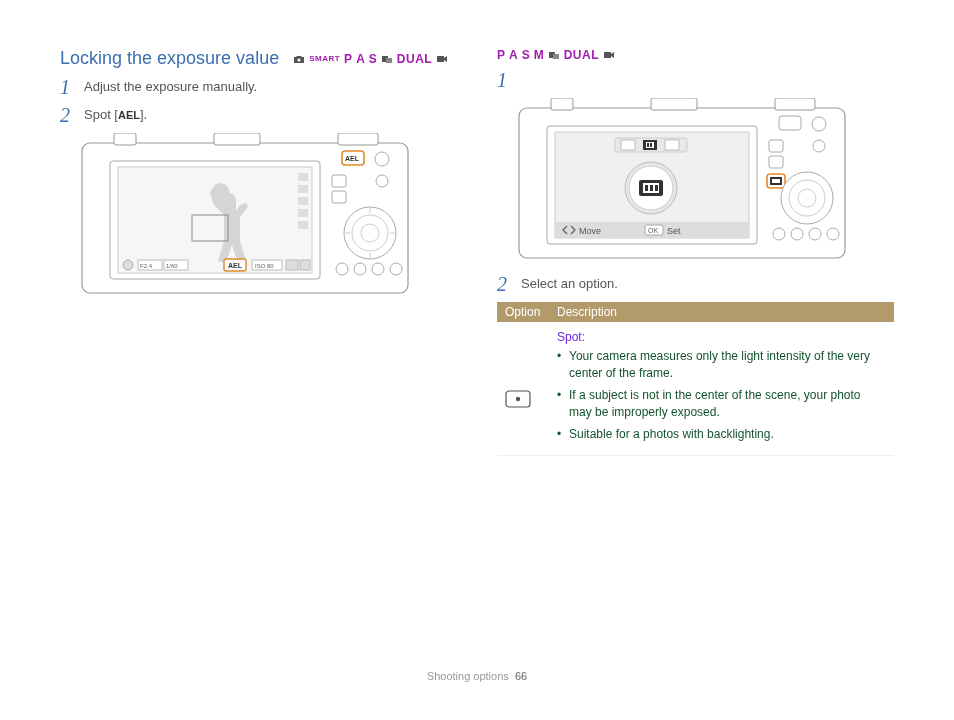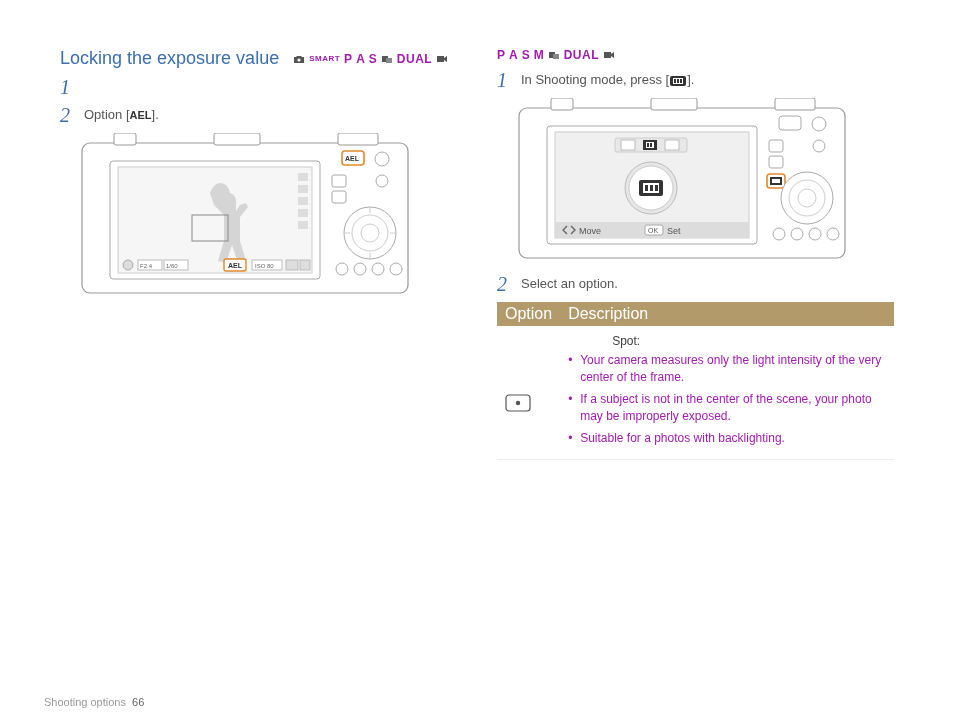--- a/index.html
+++ b/index.html
@@ -86,62 +86,62 @@
     margin-left: 26px;
     font-size: 12px;
     color: #777;
     margin-bottom: 10px;
   }
   .step-sub .ael { font-weight: 700; color: #333; }
   .bullet-dot::before { content: "• "; }
   .illustration-wrap { margin: 8px 0 4px 0; }
   .footer {
     position: absolute;
-    bottom: 12px;
+    bottom: 38px;
     left: 0; right: 0;
+    text-align: center;
     font-size: 11px;
     color: #999;
-    padding-left: 44px;
   }
   .footer .pg { color: #666; }
 
   
   table.opt {
     width: 100%;
     border-collapse: collapse;
     font-size: 12px;
     color: #555;
   }
   table.opt th {
     background: #b29a6b;
     color: #fff;
     font-weight: 400;
     text-align: left;
     padding: 3px 8px;
-    font-size: 16px;
+    font-size: 12px;
   }
   table.opt th:first-child { width: 52px; }
   table.opt td {
     padding: 8px 8px;
     vertical-align: top;
     border-bottom: 1px solid #eee;
   }
   table.opt td.icon-cell {
     text-align: center;
     vertical-align: middle;
     padding-top: 30px;
   }
-  .spot-title { color: #404040; font-weight: 400; margin-bottom: 4px; margin-left: 44px; }
+  .spot-title { color: #6d28d9; font-weight: 400; margin-bottom: 4px; }
   .desc-list { list-style: none; }
   .desc-list li {
     position: relative;
     padding-left: 12px;
     line-height: 1.45;
     margin-bottom: 4px;
-    color: #a21caf;
+    color: #14532d;
     font-size: 12px;
   }
   .desc-list li::before {
     content: "•";
     position: absolute;
     left: 0;
   }
 
   
   svg { display: block; }
@@ -178,25 +178,26 @@
               <rect x="1" y="2" width="7" height="6" fill="#555"></rect>
               <path d="M8 4 l3 -2 v6 l-3 -2 z" fill="#555"></path>
             </svg>
         </div>
       </div>
 
 
       <div class="steps">
         <div class="step">
           <div class="step-num">1</div>
+          <div class="step-text">Adjust the exposure manually.</div>
         </div>
         <div class="step">
           <div class="step-num">2</div>
           <div class="step-text">
-            <span>Option [</span><span class="inline-ael">AEL</span><span>].</span>
+            <span>Spot [</span><span class="inline-ael">AEL</span><span>].</span>
           </div>
         </div>
       </div>
 
       <div class="illustration-wrap">
         <svg width="370" height="170" viewBox="0 0 370 170">
 
           <rect x="22" y="10" width="326" height="150" rx="8" fill="#fff" stroke="#999" stroke-width="1.2"></rect>
           <rect x="54" y="0" width="22" height="12" rx="2" fill="#fff" stroke="#999"></rect>
           <rect x="154" y="0" width="46" height="12" rx="2" fill="#fff" stroke="#999"></rect>
@@ -266,29 +267,20 @@
           <svg width="12" height="10">
               <rect x="1" y="2" width="7" height="6" fill="#555"></rect>
               <path d="M8 4 l3 -2 v6 l-3 -2 z" fill="#555"></path>
             </svg>
         </div>
       </div>
 
 
       <div class="step">
         <div class="step-num">1</div>
-        <div class="step-text">
-          <span>In Shooting mode, press [</span><span class="metering-icon-inline"><svg width="18" height="12">
-                <rect x="1" y="1" width="16" height="10" rx="2" fill="#333"></rect>
-                <rect x="4" y="3" width="10" height="6" fill="#fff"></rect>
-                <rect x="5" y="4" width="2" height="4" fill="#333"></rect>
-                <rect x="8" y="4" width="2" height="4" fill="#333"></rect>
-                <rect x="11" y="4" width="2" height="4" fill="#333"></rect>
-              </svg></span><span>].</span>
-        </div>
       </div>
 
       <div class="illustration-wrap">
         <svg width="370" height="170" viewBox="0 0 370 170">
           <rect x="22" y="10" width="326" height="150" rx="8" fill="#fff" stroke="#999" stroke-width="1.2"></rect>
           <rect x="54" y="0" width="22" height="12" rx="2" fill="#fff" stroke="#999"></rect>
           <rect x="154" y="0" width="46" height="12" rx="2" fill="#fff" stroke="#999"></rect>
           <rect x="278" y="0" width="40" height="12" rx="2" fill="#fff" stroke="#999"></rect>
 
           <rect x="50" y="28" width="210" height="118" rx="3" fill="#fff" stroke="#aaa"></rect>

